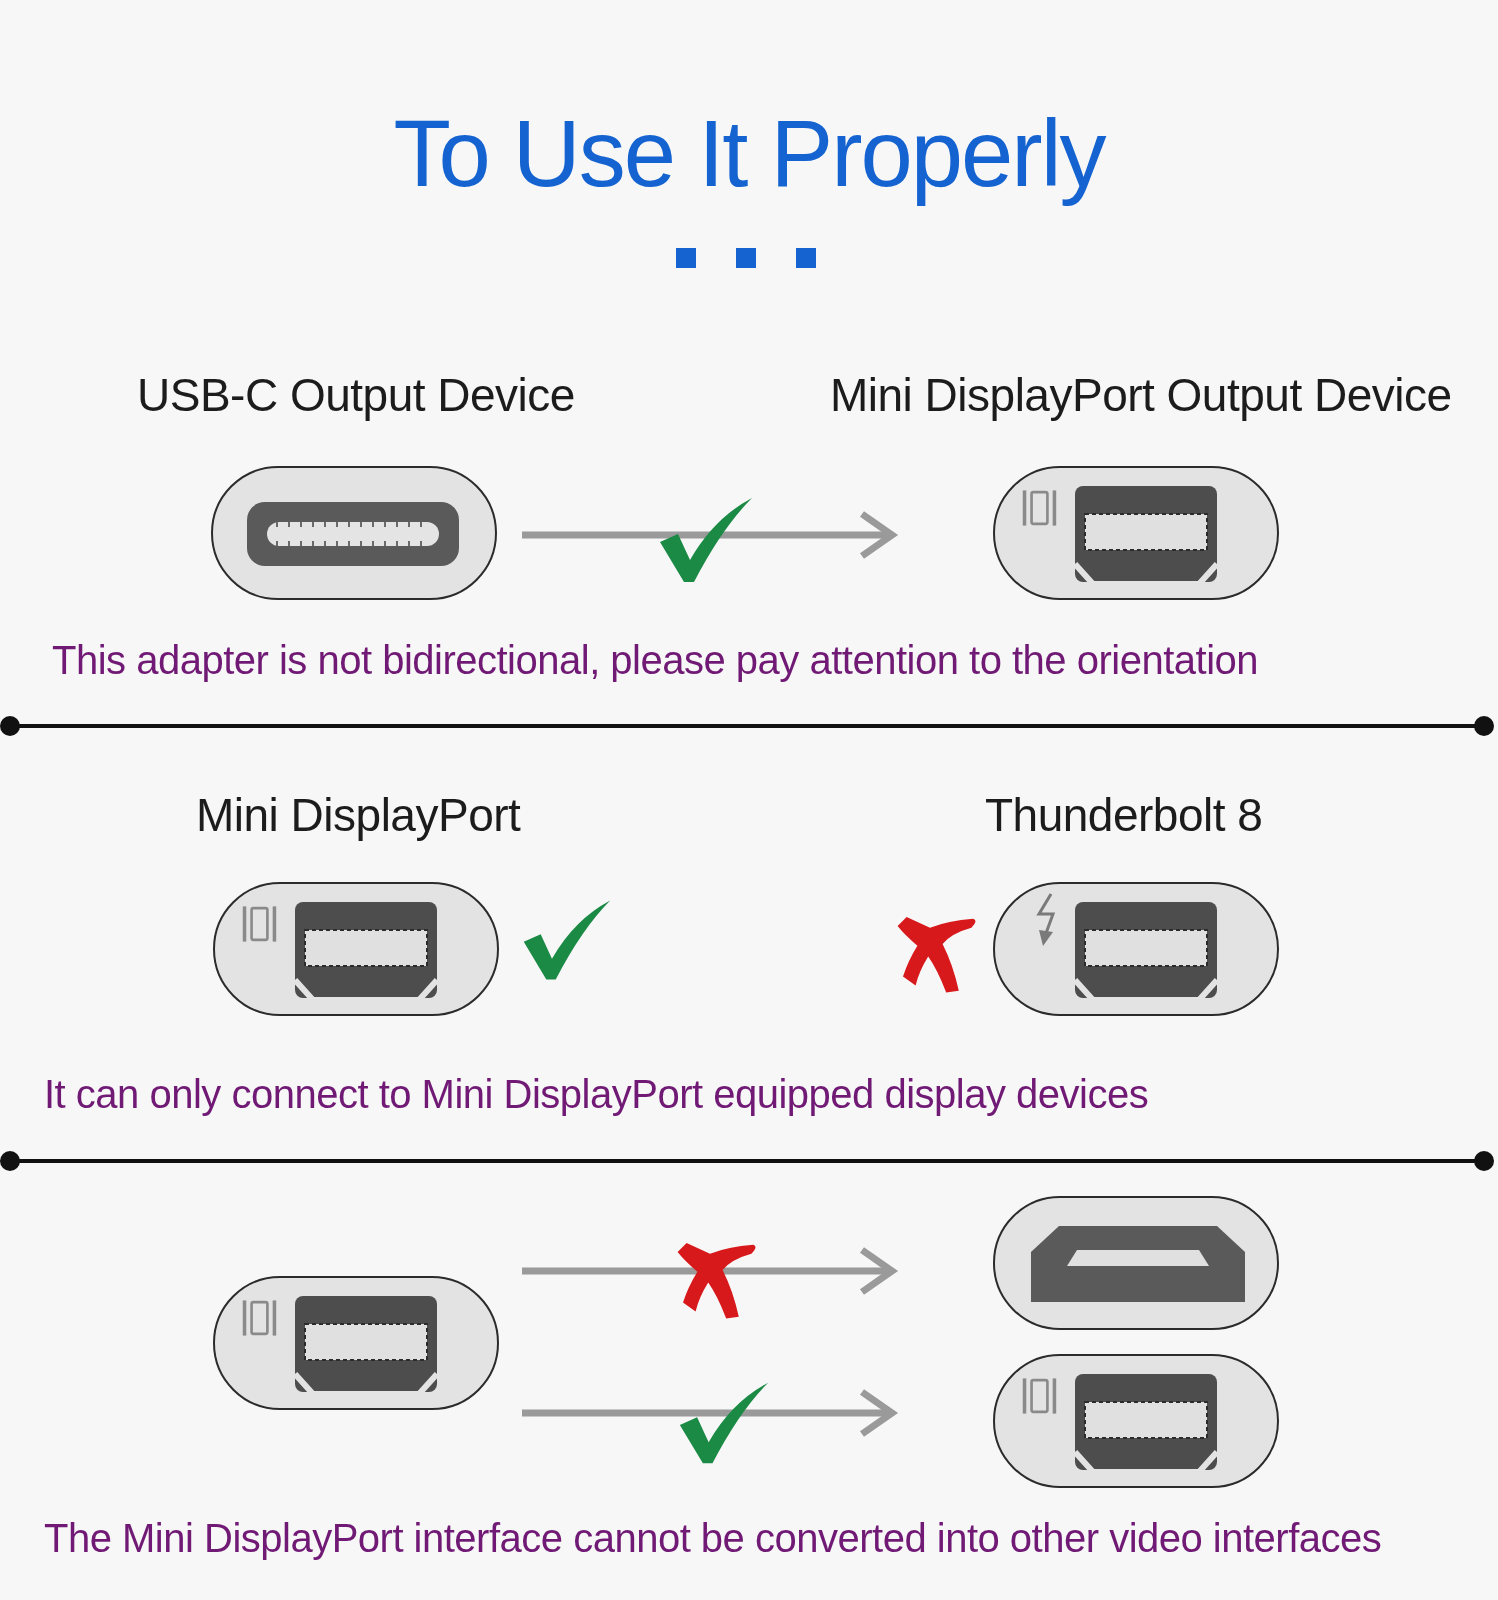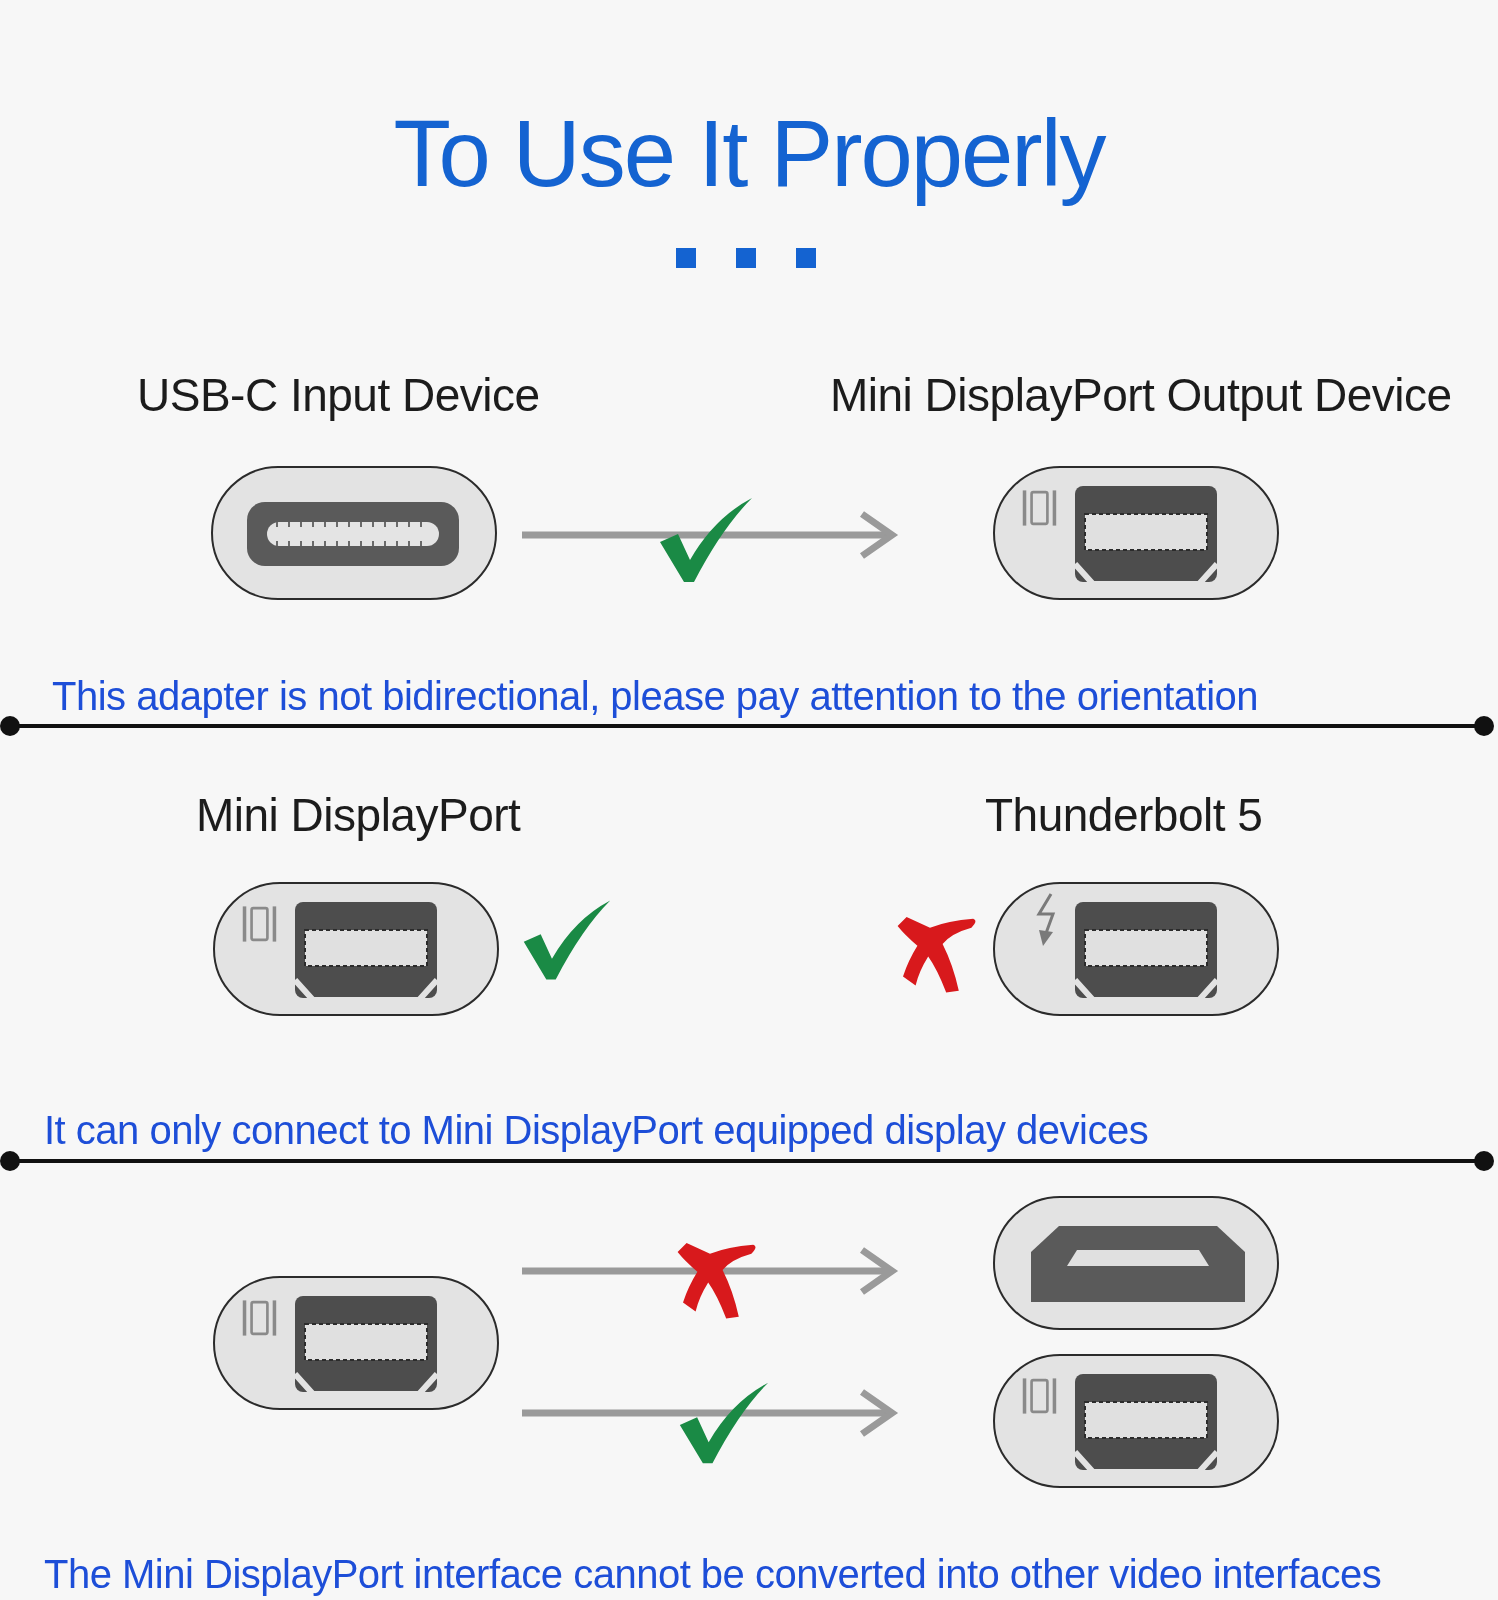--- a/index.html
+++ b/index.html
@@ -1,21 +1,21 @@
 <!DOCTYPE html>
 <html><head>
 <meta charset="utf-8">
 <style>
   html,body{margin:0;padding:0;}
   body{width:1498px;height:1600px;background:#f7f7f7;position:relative;overflow:hidden;font-family:"Liberation Sans",sans-serif;}
   .abs{position:absolute;}
   .title{left:0;width:1498px;top:100px;text-align:center;font-size:94px;color:#1463d1;letter-spacing:-2px;}
   .dot{width:20px;height:20px;background:#1463d1;top:248px;}
   .label{font-size:46px;color:#1c1c1c;letter-spacing:-0.5px;white-space:nowrap;}
-  .note{font-size:40px;color:#1d4ed8;white-space:nowrap;letter-spacing:-0.5px;margin-top:36px;}
+  .note{font-size:40px;color:#701a75;white-space:nowrap;letter-spacing:-0.5px;}
   .rule{height:4px;background:#111;left:10px;width:1472px;}
   .rdot{width:20px;height:20px;border-radius:50%;background:#111;}
   .pill{width:286px;height:134px;border:2px solid #2b2b2b;border-radius:67px;background:#e3e3e3;box-sizing:border-box;}
   svg{overflow:visible;}
 </style>
 </head>
 <body>
 
 <svg width="0" height="0" style="position:absolute">
   <defs>
@@ -37,21 +37,21 @@
       <path d="M14 10 L40 22 Q60 14 88 12 Q94 14 86 22 Q64 28 54 40 Q66 64 72 92 L58 94 Q48 68 38 54 Q28 70 24 86 L10 76 Q16 58 26 42 Q12 30 4 20 Z" fill="#d8191c"></path>
     </symbol>
   </defs>
 </svg>
 
 <div class="abs title">To Use It Properly</div>
 <div class="abs dot" style="left:676px"></div>
 <div class="abs dot" style="left:736px"></div>
 <div class="abs dot" style="left:796px"></div>
 
-<div class="abs label" style="left:137px;top:368px">USB-C Input Device</div>
+<div class="abs label" style="left:137px;top:368px">USB-C Output Device</div>
 <div class="abs label" style="left:830px;top:368px">Mini DisplayPort Output Device</div>
 
 <div class="abs pill" style="left:211px;top:466px">
   <svg class="abs" style="left:34px;top:34px" width="212" height="64" viewBox="0 0 212 64">
     <rect x="0" y="0" width="212" height="64" rx="18" fill="#5a5a5a"></rect>
     <rect x="20" y="20" width="172" height="24" rx="12" fill="#e4e4e4"></rect>
     <g stroke="#6a6a6a" stroke-width="2">
       <path d="M30 20v5 M42 20v5 M54 20v5 M66 20v5 M78 20v5 M90 20v5 M102 20v5 M114 20v5 M126 20v5 M138 20v5 M150 20v5 M162 20v5 M174 20v5"></path>
       <path d="M30 44v-5 M42 44v-5 M54 44v-5 M66 44v-5 M78 44v-5 M90 44v-5 M102 44v-5 M114 44v-5 M126 44v-5 M138 44v-5 M150 44v-5 M162 44v-5 M174 44v-5"></path>
     </g>
@@ -75,21 +75,21 @@
     </svg>
 </div>
 
 <div class="abs note" style="left:52px;top:638px">This adapter is not bidirectional, please pay attention to the orientation</div>
 
 <div class="abs rdot" style="left:0;top:716px"></div>
 <div class="abs rule" style="top:724px"></div>
 <div class="abs rdot" style="left:1474px;top:716px"></div>
 
 <div class="abs label" style="left:196px;top:788px">Mini DisplayPort</div>
-<div class="abs label" style="left:985px;top:788px">Thunderbolt 5</div>
+<div class="abs label" style="left:985px;top:788px">Thunderbolt 8</div>
 
 <div class="abs pill" style="left:213px;top:882px">
   <svg class="abs" style="left:26px;top:18px" width="44" height="44">
       <use href="#dp-logo"></use>
     </svg>
   <svg class="abs" style="left:0;top:0" width="286" height="134">
       <use href="#mdp"></use>
     </svg>
 </div>
 <svg class="abs" style="left:520px;top:896px" width="94" height="86">

